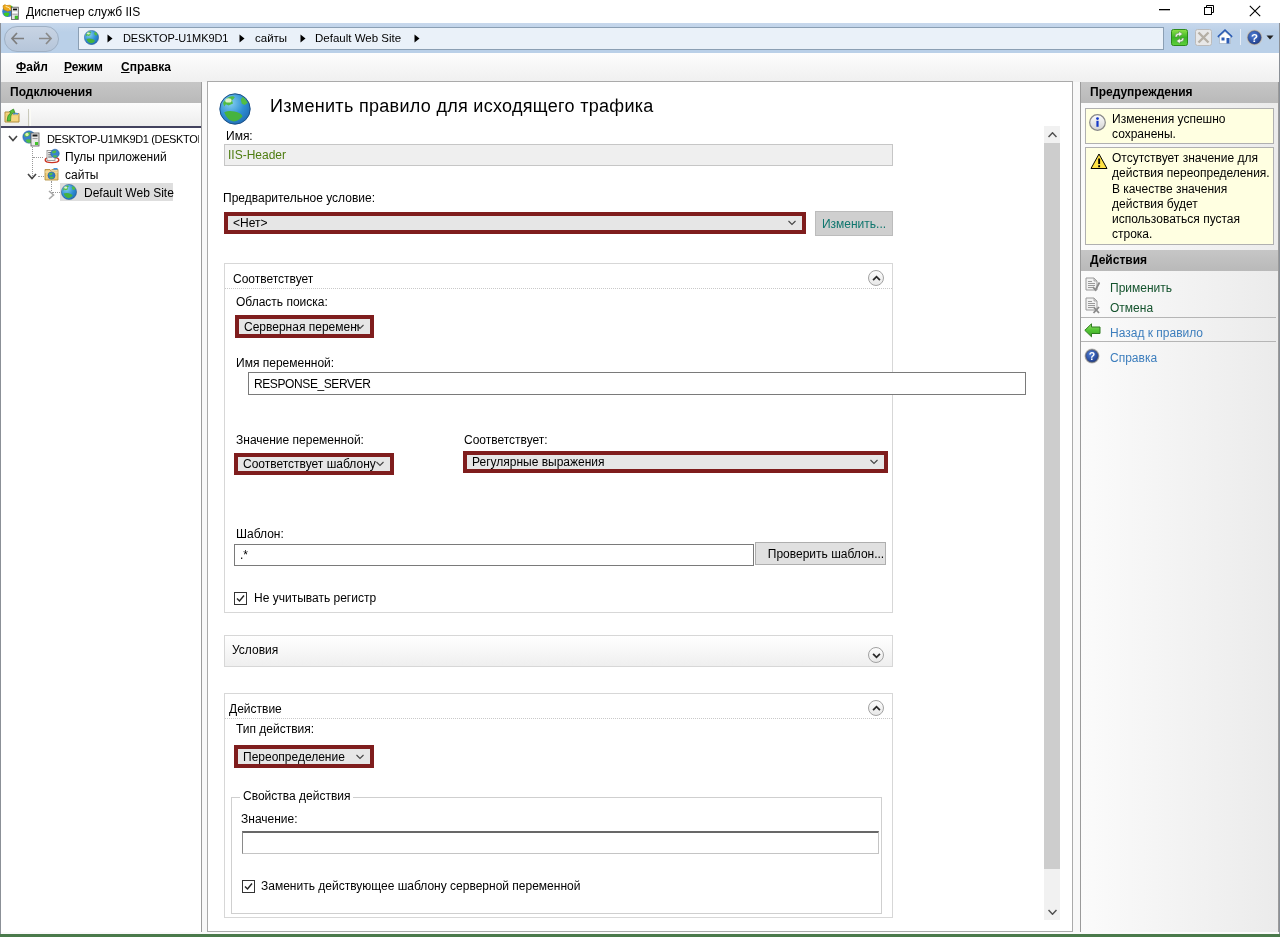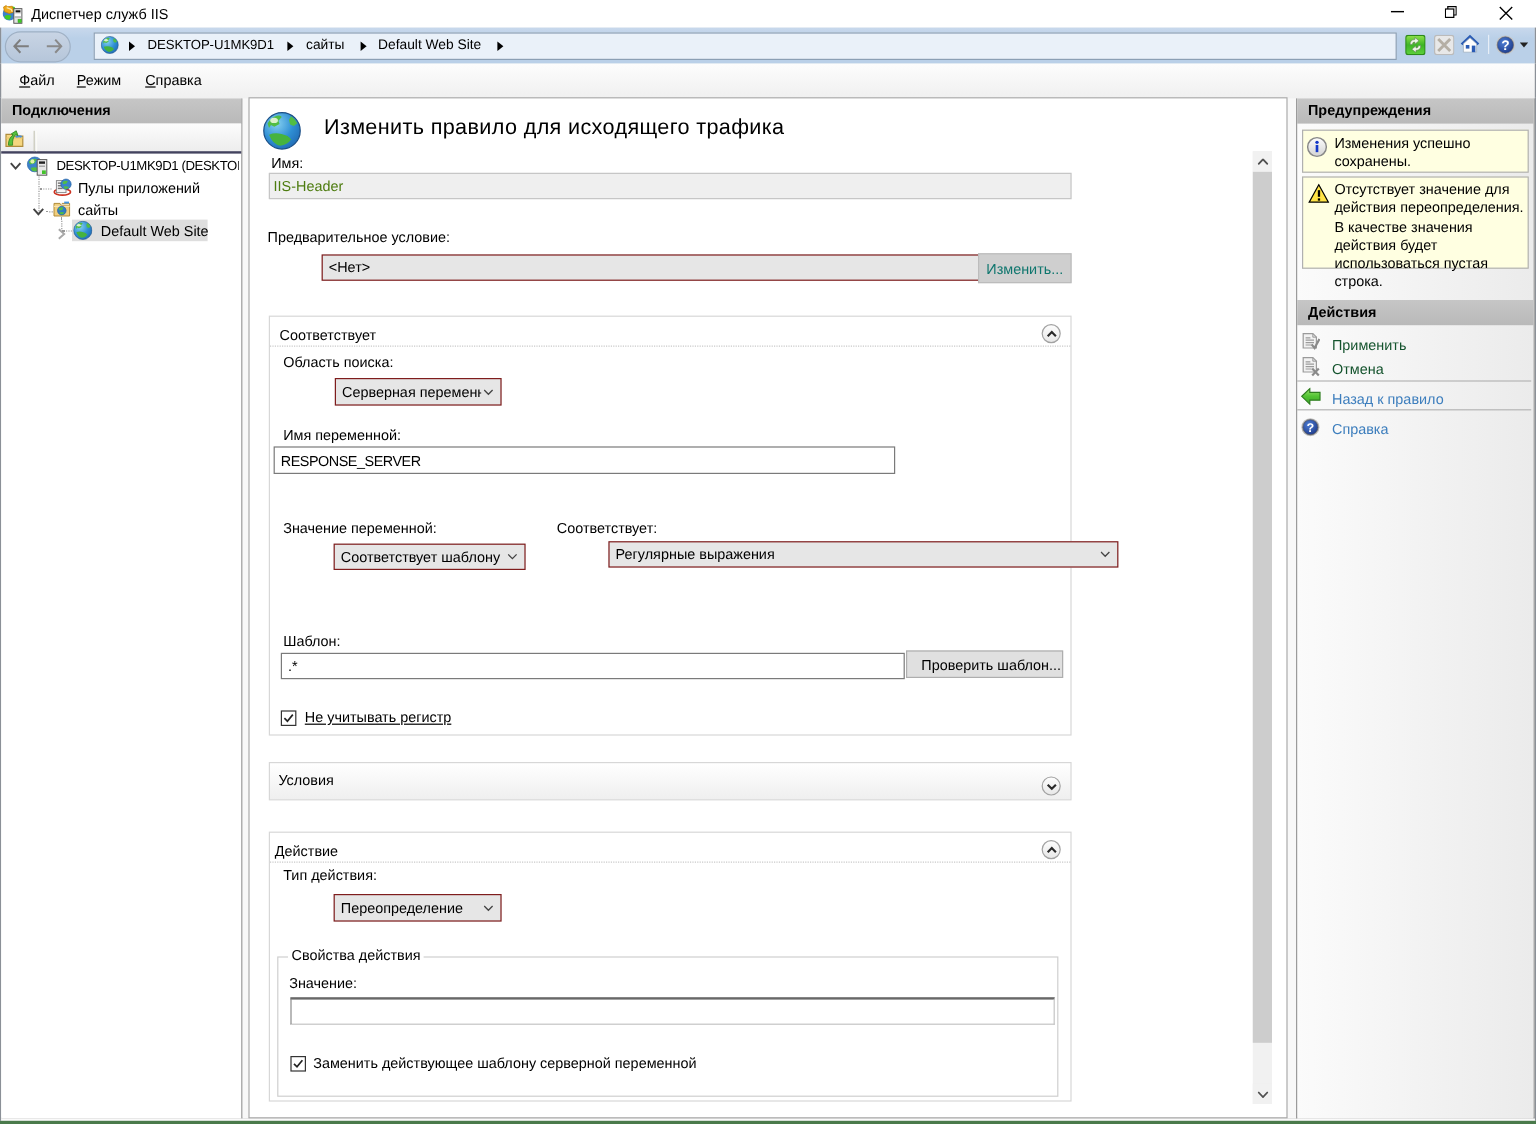--- a/index.html
+++ b/index.html
@@ -5,36 +5,36 @@
 * { margin:0; padding:0; box-sizing:border-box; }
 html,body { width:1280px; height:937px; overflow:hidden; }
 body { font-family:"Liberation Sans", sans-serif; font-size:12px; color:#000; background:#F0F0F0; position:relative; }
 .abs { position:absolute; }
 
 #titlebar { left:0; top:0; width:1280px; height:23px; background:#FFFFFF; }
 #titletext { left:26px; top:5px; font-size:12px; }
 #addrbar { left:0; top:23px; width:1280px; height:30px; background:linear-gradient(#c8d8ec 0%,#bad0e8 30%,#bad0e8 100%); border-left:1px solid #8b9097; border-right:1px solid #8b9097; }
 #crumbbar { left:78px; top:27px; width:1086px; height:23px; background:#eaf1f9; border:1px solid #8b9fb4; }
 #menubar { left:0; top:53px; width:1280px; height:28px; background:linear-gradient(#fdfdfd,#f0f0f0); border-left:1px solid #8b9097; border-right:1px solid #8b9097;}
-.menuitem { top:60px; font-size:12px; }
+.menuitem { top:60px; font-size:12px;font-weight:bold; }
 .menuitem span { text-decoration:underline; }
 #greenbar { left:0; top:934px; width:1280px; height:3px; background:#4a7a4b; }
 #winborderL { left:0; top:81px; width:1px; height:853px; background:#8b9097; }
 #winborderR { left:1279px; top:81px; width:1px; height:853px; background:#8b9097; }
 #bottomstrip { left:1px; top:931px; width:1278px; height:3px; background:#fafafa; border-top:1px solid #a9a9a9;}
 
 #leftpanel { left:1px; top:82px; width:201px; height:850px; background:#fff; border-right:1px solid #9b9b9b; }
 .panelhdr { background:linear-gradient(#c6c6c6,#b9b9b9); font-weight:bold; font-size:12px; height:21px; line-height:21px; padding-left:9px; }
 #lefttoolbar { left:0px; top:21px; width:200px; height:25px; background:linear-gradient(#fcfcfc,#ededed); border-bottom:2px solid #42425e; }
 .trow { position:absolute; height:18px; line-height:18px; white-space:nowrap; }
 
 #centerpanel { left:207px; top:81px; width:866px; height:851px; background:#fff; border:1px solid #aaa; }
 .lbl { position:absolute; font-size:12px; white-space:nowrap; }
 .tbox { position:absolute; background:#fff; border:1px solid #7a7a7a; font-size:12px; padding-left:5px; display:flex; align-items:center; }
-.combo { position:absolute; background:#e6e6e6; border:1px solid #7f1d1d; font-size:12px; padding-left:5px; display:flex; align-items:center;margin-left:44px; }
+.combo { position:absolute; background:#e6e6e6; border:4px solid #7f1d1d; font-size:12px; padding-left:5px; display:flex; align-items:center; }
 .combo .chev { position:absolute; right:6px; top:50%; margin-top:-4px; width:8px; height:8px; }
 .btn { position:absolute; background:#e0e0e0; border:1px solid #aeaeae; font-size:12px; display:flex; align-items:center; justify-content:center; }
 .secbox { position:absolute; border:1px solid #d7d7d7; background:#fff; }
 .seccirc { position:absolute; width:16px; height:16px; border-radius:50%; border:1px solid #a2a2a2; background:linear-gradient(#fdfdfd,#e8e8e8); display:flex; align-items:center; justify-content:center; }
 .cb { position:absolute; width:13px; height:13px; background:#fff; border:1px solid #333; }
 
 #rightpanel { left:1080px; top:82px; width:199px; height:850px; background:linear-gradient(90deg,#fbfbfb,#ebebeb); border:1px solid #9b9b9b; border-top:none; border-bottom:none;}
 .alert { position:absolute; background:#ffffe1; border:1px solid #b0b0b0; }
 .alert .txt { position:absolute; left:26px; top:3px; font-size:12px; line-height:15.3px; }
 .actlink { position:absolute; font-size:12px; color:#3d7ebd; }
@@ -249,40 +249,40 @@
   </div>
 <div class="abs" style="left:225px;top:288px;width:667px;height:1px;border-top:1px dotted #c9c9c9;"></div>
 <div class="lbl" style="left:236px;top:295px;">Область поиска:</div>
 <div class="combo" style="left:235px;top:315px;width:139px;height:23px;">
     <span style="overflow:hidden;white-space:nowrap;width:116px;display:inline-block;">Серверная переменная</span>
  <svg class="chev" viewBox="0 0 8 8">
       <path d="M0.5 2 L4 5.5 L7.5 2" fill="none" stroke="#444" stroke-width="1.1"></path>
     </svg>
 </div>
 <div class="lbl" style="left:236px;top:356px;">Имя переменной:</div>
-<div class="tbox" style="left:228px;top:372px;width:518px;height:23px;letter-spacing:-0.4px;">RESPONSE_SERVER</div>
+<div class="tbox" style="left:248px;top:372px;width:778px;height:23px;letter-spacing:-0.4px;">RESPONSE_SERVER</div>
 <div class="lbl" style="left:236px;top:433px;">Значение переменной:</div>
 <div class="combo" style="left:234px;top:453px;width:160px;height:22px;">Соответствует шаблону
  <svg class="chev" viewBox="0 0 8 8">
       <path d="M0.5 2 L4 5.5 L7.5 2" fill="none" stroke="#444" stroke-width="1.1"></path>
     </svg>
 </div>
 <div class="lbl" style="left:464px;top:433px;">Соответствует:</div>
 <div class="combo" style="left:463px;top:451px;width:425px;height:22px;">Регулярные выражения
  <svg class="chev" viewBox="0 0 8 8">
       <path d="M0.5 2 L4 5.5 L7.5 2" fill="none" stroke="#444" stroke-width="1.1"></path>
     </svg>
 </div>
 <div class="lbl" style="left:236px;top:527px;">Шаблон:</div>
 <div class="tbox" style="left:234px;top:544px;width:520px;height:22px;">.*</div>
 <div class="btn" style="left:755px;top:542px;width:131px;height:23px;padding-left:11px;">Проверить шаблон...</div>
 <div class="cb" style="left:234px;top:592px;"><svg width="11" height="11" viewBox="0 0 11 11">
       <path d="M2 5.5 L4.5 8 L9 2.5" fill="none" stroke="#222" stroke-width="1.4"></path>
     </svg></div>
-<div class="lbl" style="left:254px;top:591px;text-decoration:underline;">Не учитывать регистр</div>
+<div class="lbl" style="left:254px;top:591px;">Не учитывать регистр</div>
 
 <div class="secbox" style="left:224px;top:635px;width:669px;height:32px;background:linear-gradient(#ffffff,#efefef);"></div>
 <div class="lbl" style="left:232px;top:643px;">Условия</div>
 <div class="seccirc" style="left:868px;top:647px;">
     <svg width="9" height="9" viewBox="0 0 10 10">
       <path d="M1.2 3.2 L5 7 L8.8 3.2" fill="none" stroke="#2a2a2a" stroke-width="2"></path>
     </svg>
   </div>
 
 <div class="secbox" style="left:224px;top:693px;width:669px;height:225px;"></div>
@@ -318,21 +318,21 @@
           <stop offset="0" stop-color="#fdfdfd"></stop>
           <stop offset="1" stop-color="#d3d3d3"></stop>
         </linearGradient>
       </defs>
     <circle cx="8.5" cy="8.5" r="7.8" fill="url(#ig)" stroke="#888" stroke-width="1.2"></circle>
     <rect x="7.4" y="6.8" width="2.2" height="6" fill="#1438c8"></rect>
     <circle cx="8.5" cy="4.6" r="1.4" fill="#1438c8"></circle>
   </svg>
   <div class="txt">Изменения успешно<br>сохранены.</div>
 </div>
-<div class="alert" style="left:1085px;top:147px;width:189px;height:77px;">
+<div class="alert" style="left:1085px;top:147px;width:189px;height:98px;">
   <svg class="abs" style="left:4px;top:5px;" width="18" height="17" viewBox="0 0 18 17">
     <path d="M9 1 L17 15.5 L1 15.5 Z" fill="#ffe345" stroke="#000" stroke-width="1"></path>
     <rect x="8.2" y="5.5" width="1.9" height="5.5" fill="#000"></rect>
     <rect x="8.2" y="12.3" width="1.9" height="1.9" fill="#000"></rect>
   </svg>
   <div class="txt">Отсутствует значение для действия переопределения. В качестве значения действия будет использоваться пустая строка.</div>
 </div>
 <div class="abs panelhdr" style="left:1081px;top:250px;width:197px;">Действия</div>
 <svg class="abs" style="left:1085px;top:277px;" width="15" height="16" viewBox="0 0 15 16">
   <path d="M1 1 L9 1 L12 4 L12 13 L1 13 Z" fill="#f2f2f2" stroke="#9a9a9a"></path>

